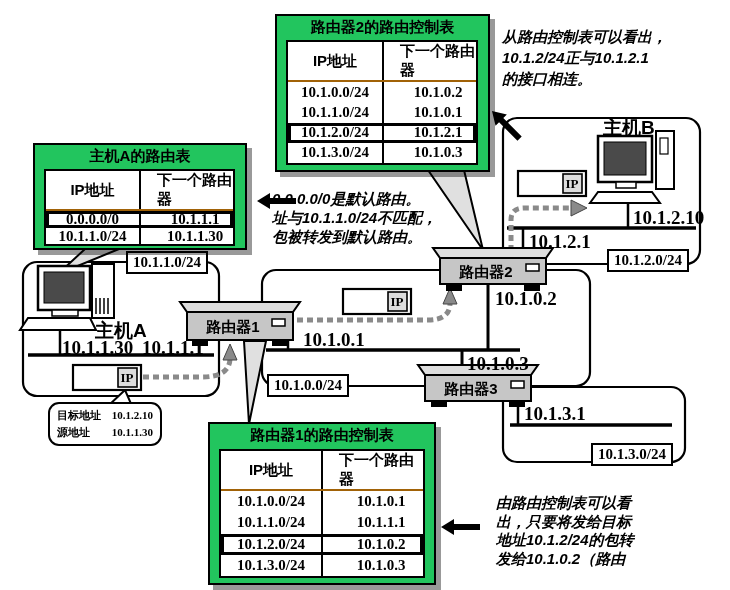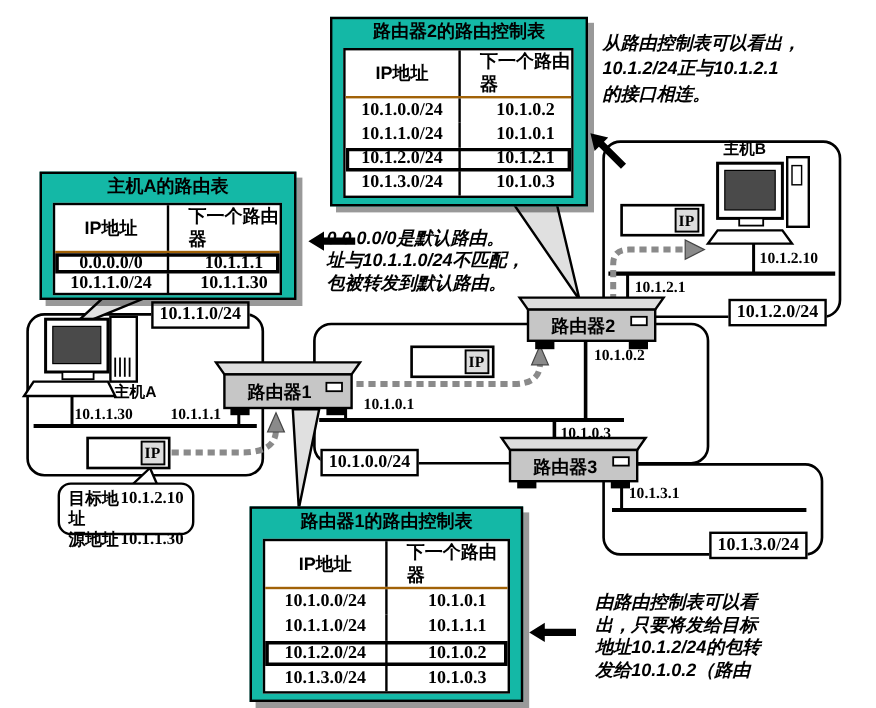--- a/index.html
+++ b/index.html
@@ -7,47 +7,47 @@
     position:relative; width:730px; height:590px; background:#fff;
     overflow:hidden;
     font-family:"Liberation Sans","DejaVu Sans",sans-serif;
     color:#000;
   }
   svg.layer { position:absolute; left:0; top:0; z-index:1; }
   .cjk { font-family:"Liberation Sans","DejaVu Sans",sans-serif; font-weight:bold; }
   .num { font-family:"Liberation Serif","DejaVu Serif",serif; font-weight:bold; }
 
   
-  .lbl { position:absolute; z-index:3; font-size:13px; white-space:nowrap; }
+  .lbl { position:absolute; z-index:3; font-size:19px; white-space:nowrap; }
 
   
   .boxlbl { position:absolute; z-index:3; border:2px solid #000; background:#fff;
             font-size:15px; line-height:19px; padding:0 5px; white-space:nowrap; }
 
   
-  .tbl { position:absolute; z-index:4; background:#14b8a6; border:2.5px solid #000;
+  .tbl { position:absolute; z-index:4; background:#22c55e; border:2.5px solid #000;
          box-shadow:5px 5px 0 rgba(0,0,0,0.4); box-sizing:border-box; }
   .tbl .title { text-align:center; font-size:15px; line-height:22px; height:22px; }
   .tbl .grid { position:absolute; background:#fff; border:2px solid #000;
                display:flex; flex-direction:column; box-sizing:border-box; }
   .tbl .row { display:flex; flex:1; align-items:stretch; }
   .tbl .hdr { flex:0 0 25px; border-bottom:2px solid #a16207; }
   .tbl .cell { display:flex; align-items:center; justify-content:center; font-size:15px; }
   .tbl .c1 { border-right:2px solid #000; }
   .tbl .c2 { flex:1;padding-left:16px; }
   .tbl .hl { box-shadow:inset 0 0 0 3px #000; }
 
   
   .ann { position:absolute; z-index:3; font-size:15px; white-space:nowrap;font-style:italic; }
 
   
   .callout { position:absolute; z-index:4; left:48px; top:402px; width:114px; height:44px;
              border:2.5px solid #000; border-radius:11px; background:#fff;
              box-sizing:border-box; padding:3px 7px 0 7px; }
-  .callout .crow { display:flex; justify-content:space-between; font-size:14px; line-height:17px; }
+  .callout .crow { display:flex; justify-content:space-between; font-size:11px; line-height:17px; }
 </style>
 </head>
 <body>
 
 <div class="canvas">
 
   <svg class="layer" width="730" height="590" viewBox="0 0 730 590">
 
     <rect x="23" y="262" width="196" height="134" rx="14" fill="none" stroke="#000" stroke-width="2.2"></rect>
     <rect x="262" y="270" width="328" height="116" rx="14" fill="none" stroke="#000" stroke-width="2.2"></rect>

